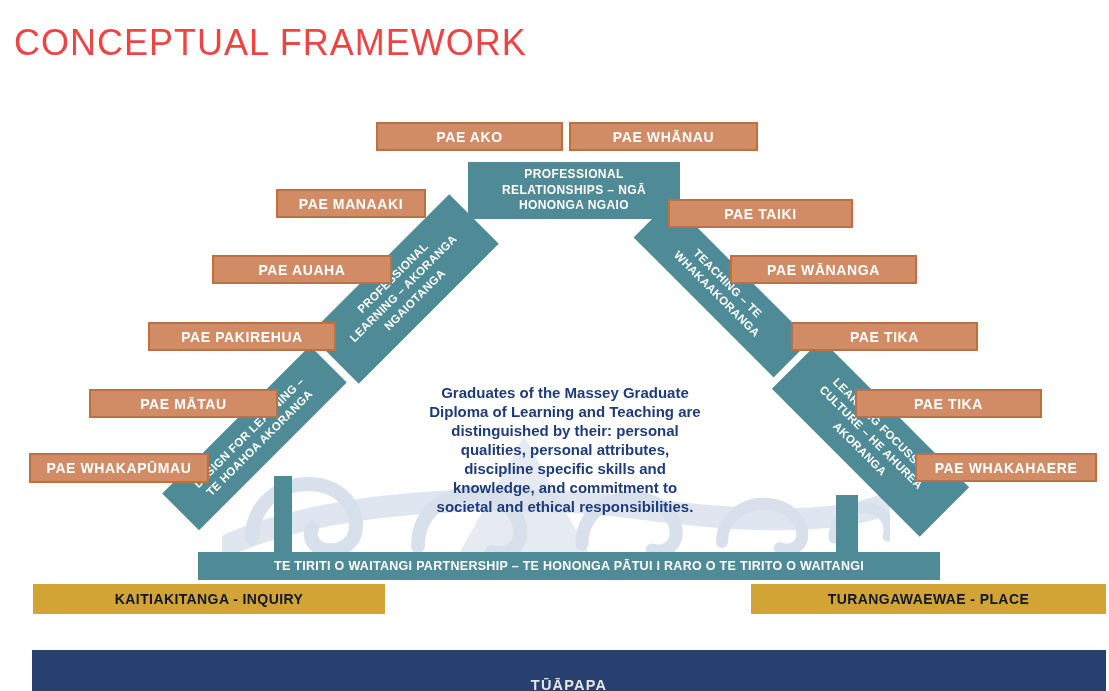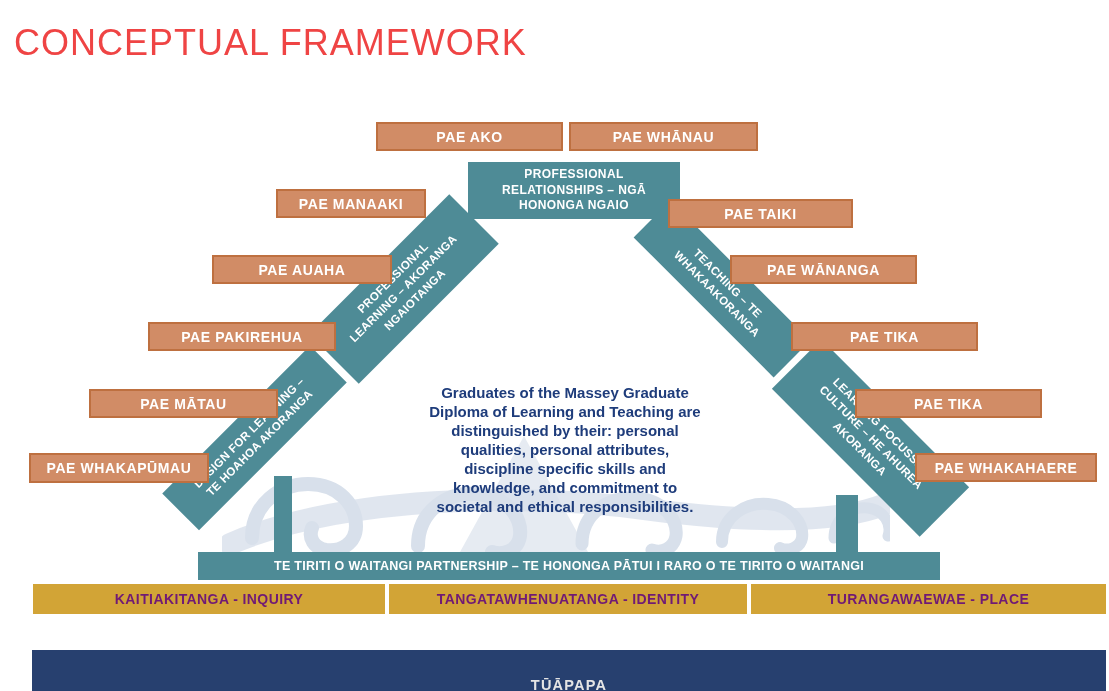--- a/index.html
+++ b/index.html
@@ -32,21 +32,21 @@
     color:#1E3C7B;font-weight:bold;font-size:15px;line-height:1.27;
     text-align:center;white-space:pre-line;margin-top:31px;
   }
   .tiriti{
     position:absolute;left:198px;top:552px;width:742px;height:28px;
     background:#4E8B96;color:#ffffff;font-weight:bold;font-size:12.5px;letter-spacing:.3px;
     display:flex;align-items:center;justify-content:center;text-align:left;
   }
   .pillar{
     position:absolute;top:584px;height:30px;background:#D2A436;
-    color:#701a75;font-weight:bold;font-size:14px;letter-spacing:.4px;
+    color:#0f172a;font-weight:bold;font-size:14px;letter-spacing:.4px;
     display:flex;align-items:center;justify-content:center;text-align:center;
   }
   .base{
     position:absolute;left:32px;top:650px;width:1074px;height:69px;background:#27406F;
     color:#e5e5e5;font-weight:bold;font-size:14.5px;letter-spacing:1.2px;
     display:flex;align-items:center;justify-content:center;
   }
   .koru{position:absolute;left:222px;top:426px;}
 </style>
 </head>
@@ -107,18 +107,17 @@
 Diploma of Learning and Teaching are
 distinguished by their: personal
 qualities, personal attributes,
 discipline specific skills and
 knowledge, and commitment to
 societal and ethical responsibilities.</div>
 
   <div class="tiriti">TE TIRITI O WAITANGI PARTNERSHIP – TE HONONGA PĀTUI I RARO O TE TIRITO O WAITANGI</div>
 
   <div class="pillar" style="left:33px;width:352px;">KAITIAKITANGA - INQUIRY</div>
-  <div class="pillar" style="left:389px;width:358px;">TANGATAWHENUATANGA - IDENTITY</div>
   <div class="pillar" style="left:751px;width:355px;">TURANGAWAEWAE - PLACE</div>
 
   <div class="base">TŪĀPAPA</div>
 
 </div>
 
 </body></html>

